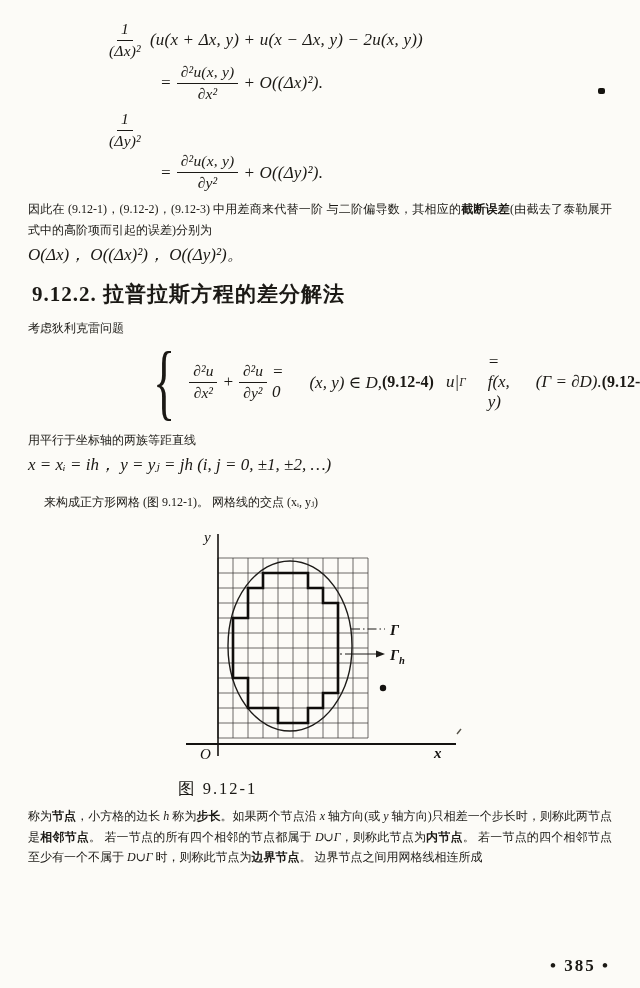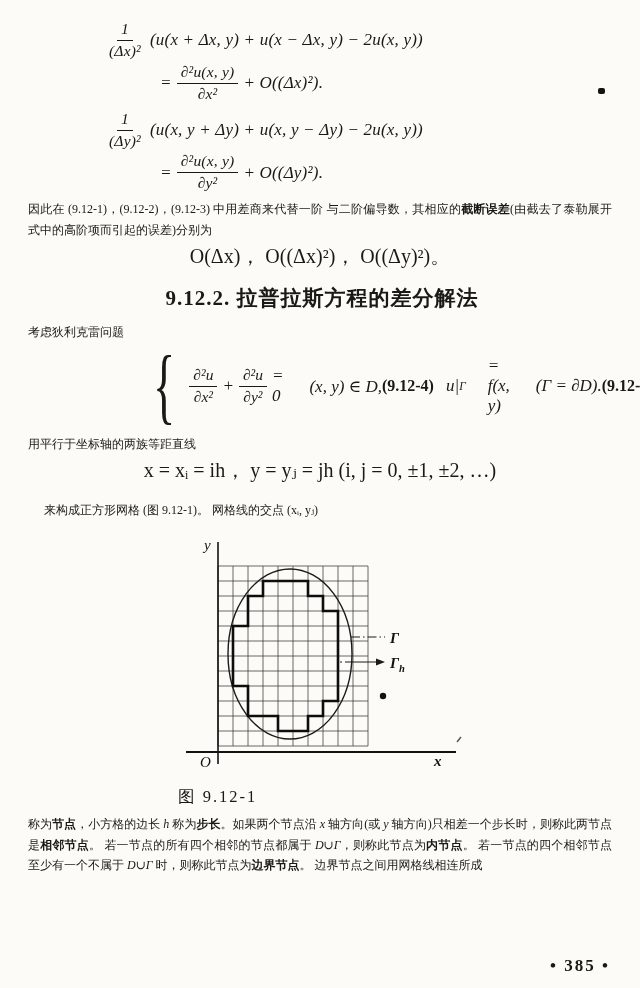--- a/index.html
+++ b/index.html
@@ -15,22 +15,22 @@
   .frac{display:inline-flex;flex-direction:column;align-items:center;margin:0 5px;font-size:15.5px;line-height:1.22;}
   .frac .fn{padding:0 4px 1px;border-bottom:1.4px solid #1b1915;white-space:nowrap;}
   .frac .fd{padding:1px 4px 0;white-space:nowrap;}
   .eqb{margin:0 0 6px 72px;}
   .eqb .l2{margin-left:60px;margin-top:2px;}
   .ssub{font-size:11.5px;vertical-align:-4px;}
   
   .para{font-size:12px;line-height:1.72;text-align:justify;}
   .b{font-weight:700;}
   .i{font-style:italic;}
-  .center-math{font-size:20px;text-align:center;margin:2px 0 4px 0;}
-  h2.sec{font-size:21px;font-weight:700;margin:14px 0 10px 4px;letter-spacing:1px;text-align:center;}
+  .center-math{font-style:italic;font-size:17px;margin:2px 0 4px 0;}
+  h2.sec{font-size:21px;font-weight:700;margin:14px 0 10px 4px;letter-spacing:1px;}
   .indent{margin-left:36px;}
   
   .sys{display:flex;align-items:center;margin:2px 44px 6px 116px;font-style:italic;font-size:17px;}
   .sys-brace{font-size:84px;font-weight:400;font-style:normal;line-height:1;transform:scaleX(0.55);transform-origin:center;margin-right:0px;user-select:none;}
   .sys-rows{flex:1;display:flex;flex-direction:row;gap:12px;}
   .sys-row{display:flex;align-items:center;}
   .sys-row .cond{margin-left:26px;white-space:nowrap;}
   .sys-row .lab{margin-left:auto;font-style:normal;font-weight:700;font-size:16px;white-space:nowrap;}
   
   .figwrap{margin:6px 0 0 142px;width:306px;}
@@ -63,21 +63,20 @@
         <span>+ O((Δx)²).</span>
       </div>
     </div>
 
     <div class="eqb">
       <div class="mline">
         <span class="frac">
           <span class="fn">1</span>
           <span class="fd">(Δy)²</span>
         </span>
-        <span>(u(x, y + Δy) + u(x, y − Δy) − 2u(x, y))</span>
       </div>
       <div class="mline l2">
         <span>=</span>
         <span class="frac">
           <span class="fn">∂²u(x, y)</span>
           <span class="fd">∂y²</span>
         </span>
         <span>+ O((Δy)²).</span>
       </div>
     </div>

